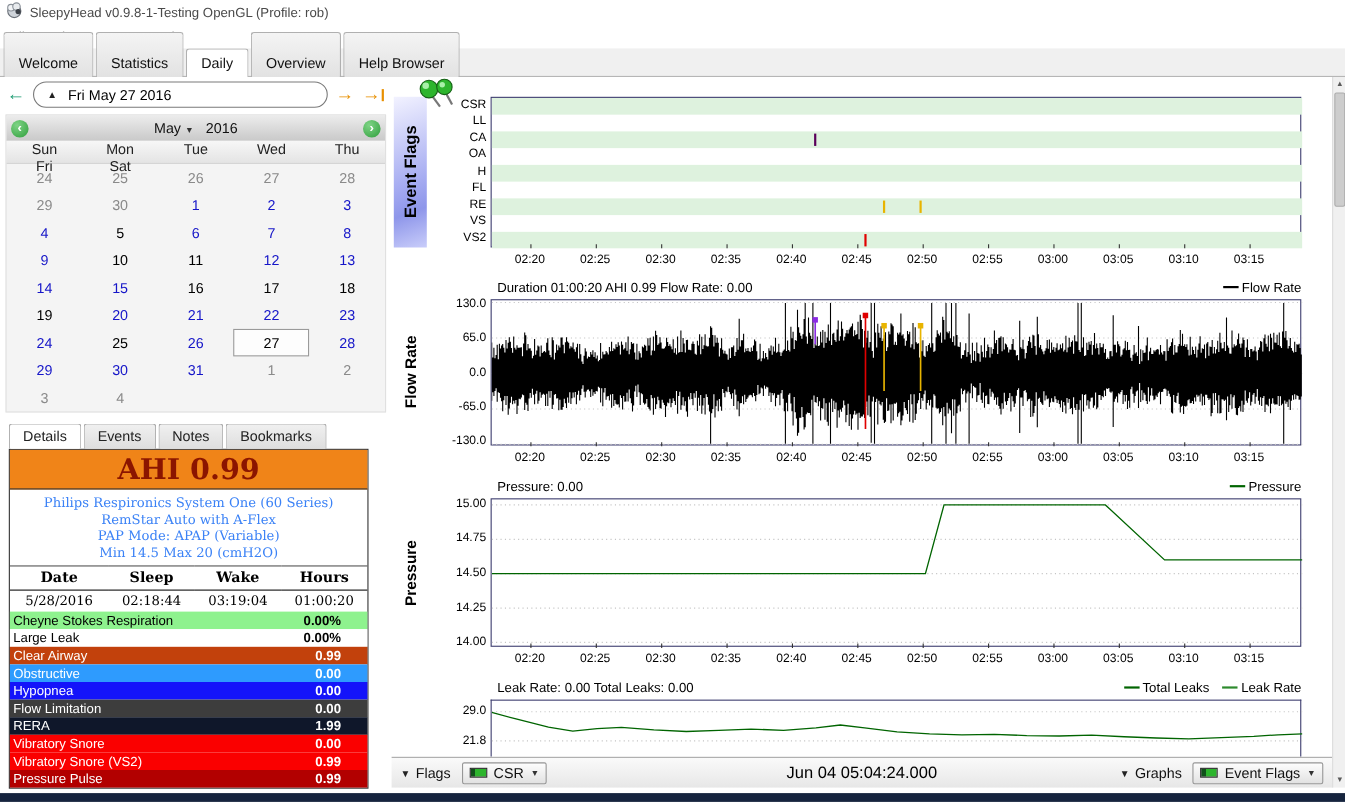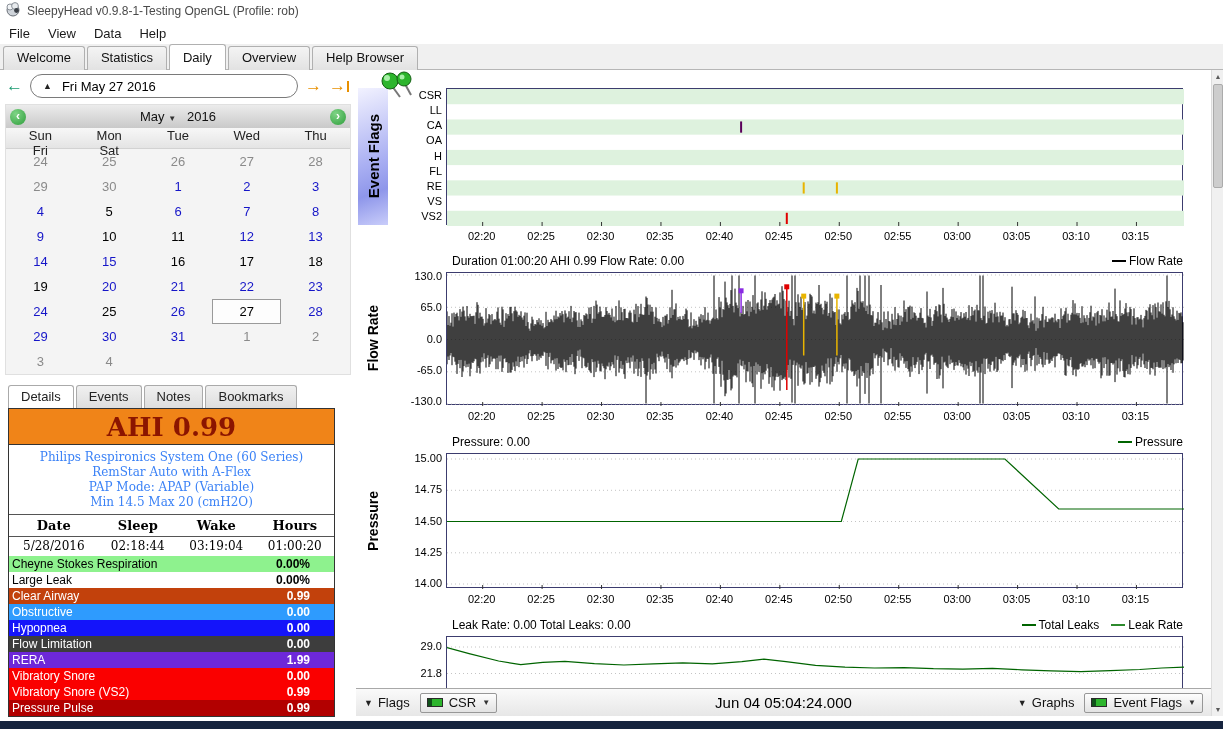--- a/index.html
+++ b/index.html
@@ -6,21 +6,21 @@
   html,body { width:1223px; height:729px; }
   body { font-family:"Liberation Sans",sans-serif; background:#fff; overflow:hidden; }
   .app { position:relative; width:1223px; height:729px; background:#fff; overflow:hidden; }
 
   
   .titlebar { height:22px; display:flex; align-items:center; gap:6px; padding-left:5px; background:#fff; }
   .titlebar .title { font-size:12px; color:#4a4a4a; }
   .menubar { height:22px; display:flex; align-items:center; background:#fff; font-size:13px; color:#1a1a1a; }
   .menubar .mi { padding:2px 9px; cursor:default; }
   .tabbar { height:26px; background:#f0f0f0; border-bottom:1px solid #b6b6b6; display:flex; align-items:flex-end; padding-left:3px; }
-  .tab { padding:3px 13px 5px 13px; font-size:13px; color:#111; background:linear-gradient(#f4f4f4,#e2e2e2); border:1px solid #b0b0b0; border-bottom:none; border-radius:3px 3px 0 0; margin-right:2px; position:relative; top:1px; }
+  .tab { padding:20px 13px 5px 13px; font-size:13px; color:#111; background:linear-gradient(#f4f4f4,#e2e2e2); border:1px solid #b0b0b0; border-bottom:none; border-radius:3px 3px 0 0; margin-right:2px; position:relative; top:1px; }
   .tab.active { background:#fff; padding-top:5px; z-index:2; }
 
   
   .left { position:absolute; left:0; top:70px; width:356px; height:651px; background:#fff; overflow:hidden; }
   .datenav { display:flex; align-items:center; gap:7px; height:32px; padding:0 4px 0 6px; }
   .arrow { font-size:17px; font-weight:bold; cursor:default; }
   .arrow.green { color:#1a9a70; }
   .arrow.orange { color:#e89000; }
   .arrow .bar { display:inline-block; width:2px; height:11px; background:#e89000; margin-left:1px; vertical-align:-1px; }
   .datecombo { width:268px; height:24px; border:1px solid #7a7a7a; border-radius:12px; background:#fff; display:flex; align-items:center; gap:10px; padding:0 12px; font-size:13px; color:#000; }
@@ -249,21 +249,21 @@
             <span class="stat-value">0.00</span>
           </div>
           <div class="stat-row" style="background: rgb(20, 20, 250); color: rgb(255, 255, 255);">
             <span class="stat-label">Hypopnea</span>
             <span class="stat-value">0.00</span>
           </div>
           <div class="stat-row" style="background: rgb(61, 61, 61); color: rgb(255, 255, 255);">
             <span class="stat-label">Flow Limitation</span>
             <span class="stat-value">0.00</span>
           </div>
-          <div class="stat-row" style="background: #6d28d9; color: rgb(255, 255, 255);">
+          <div class="stat-row" style="background: #0f172a; color: rgb(255, 255, 255);">
             <span class="stat-label">RERA</span>
             <span class="stat-value">1.99</span>
           </div>
           <div class="stat-row" style="background: rgb(250, 0, 0); color: rgb(255, 255, 255);">
             <span class="stat-label">Vibratory Snore</span>
             <span class="stat-value">0.00</span>
           </div>
           <div class="stat-row" style="background: rgb(250, 0, 0); color: rgb(255, 255, 255);">
             <span class="stat-label">Vibratory Snore (VS2)</span>
             <span class="stat-value">0.99</span>

